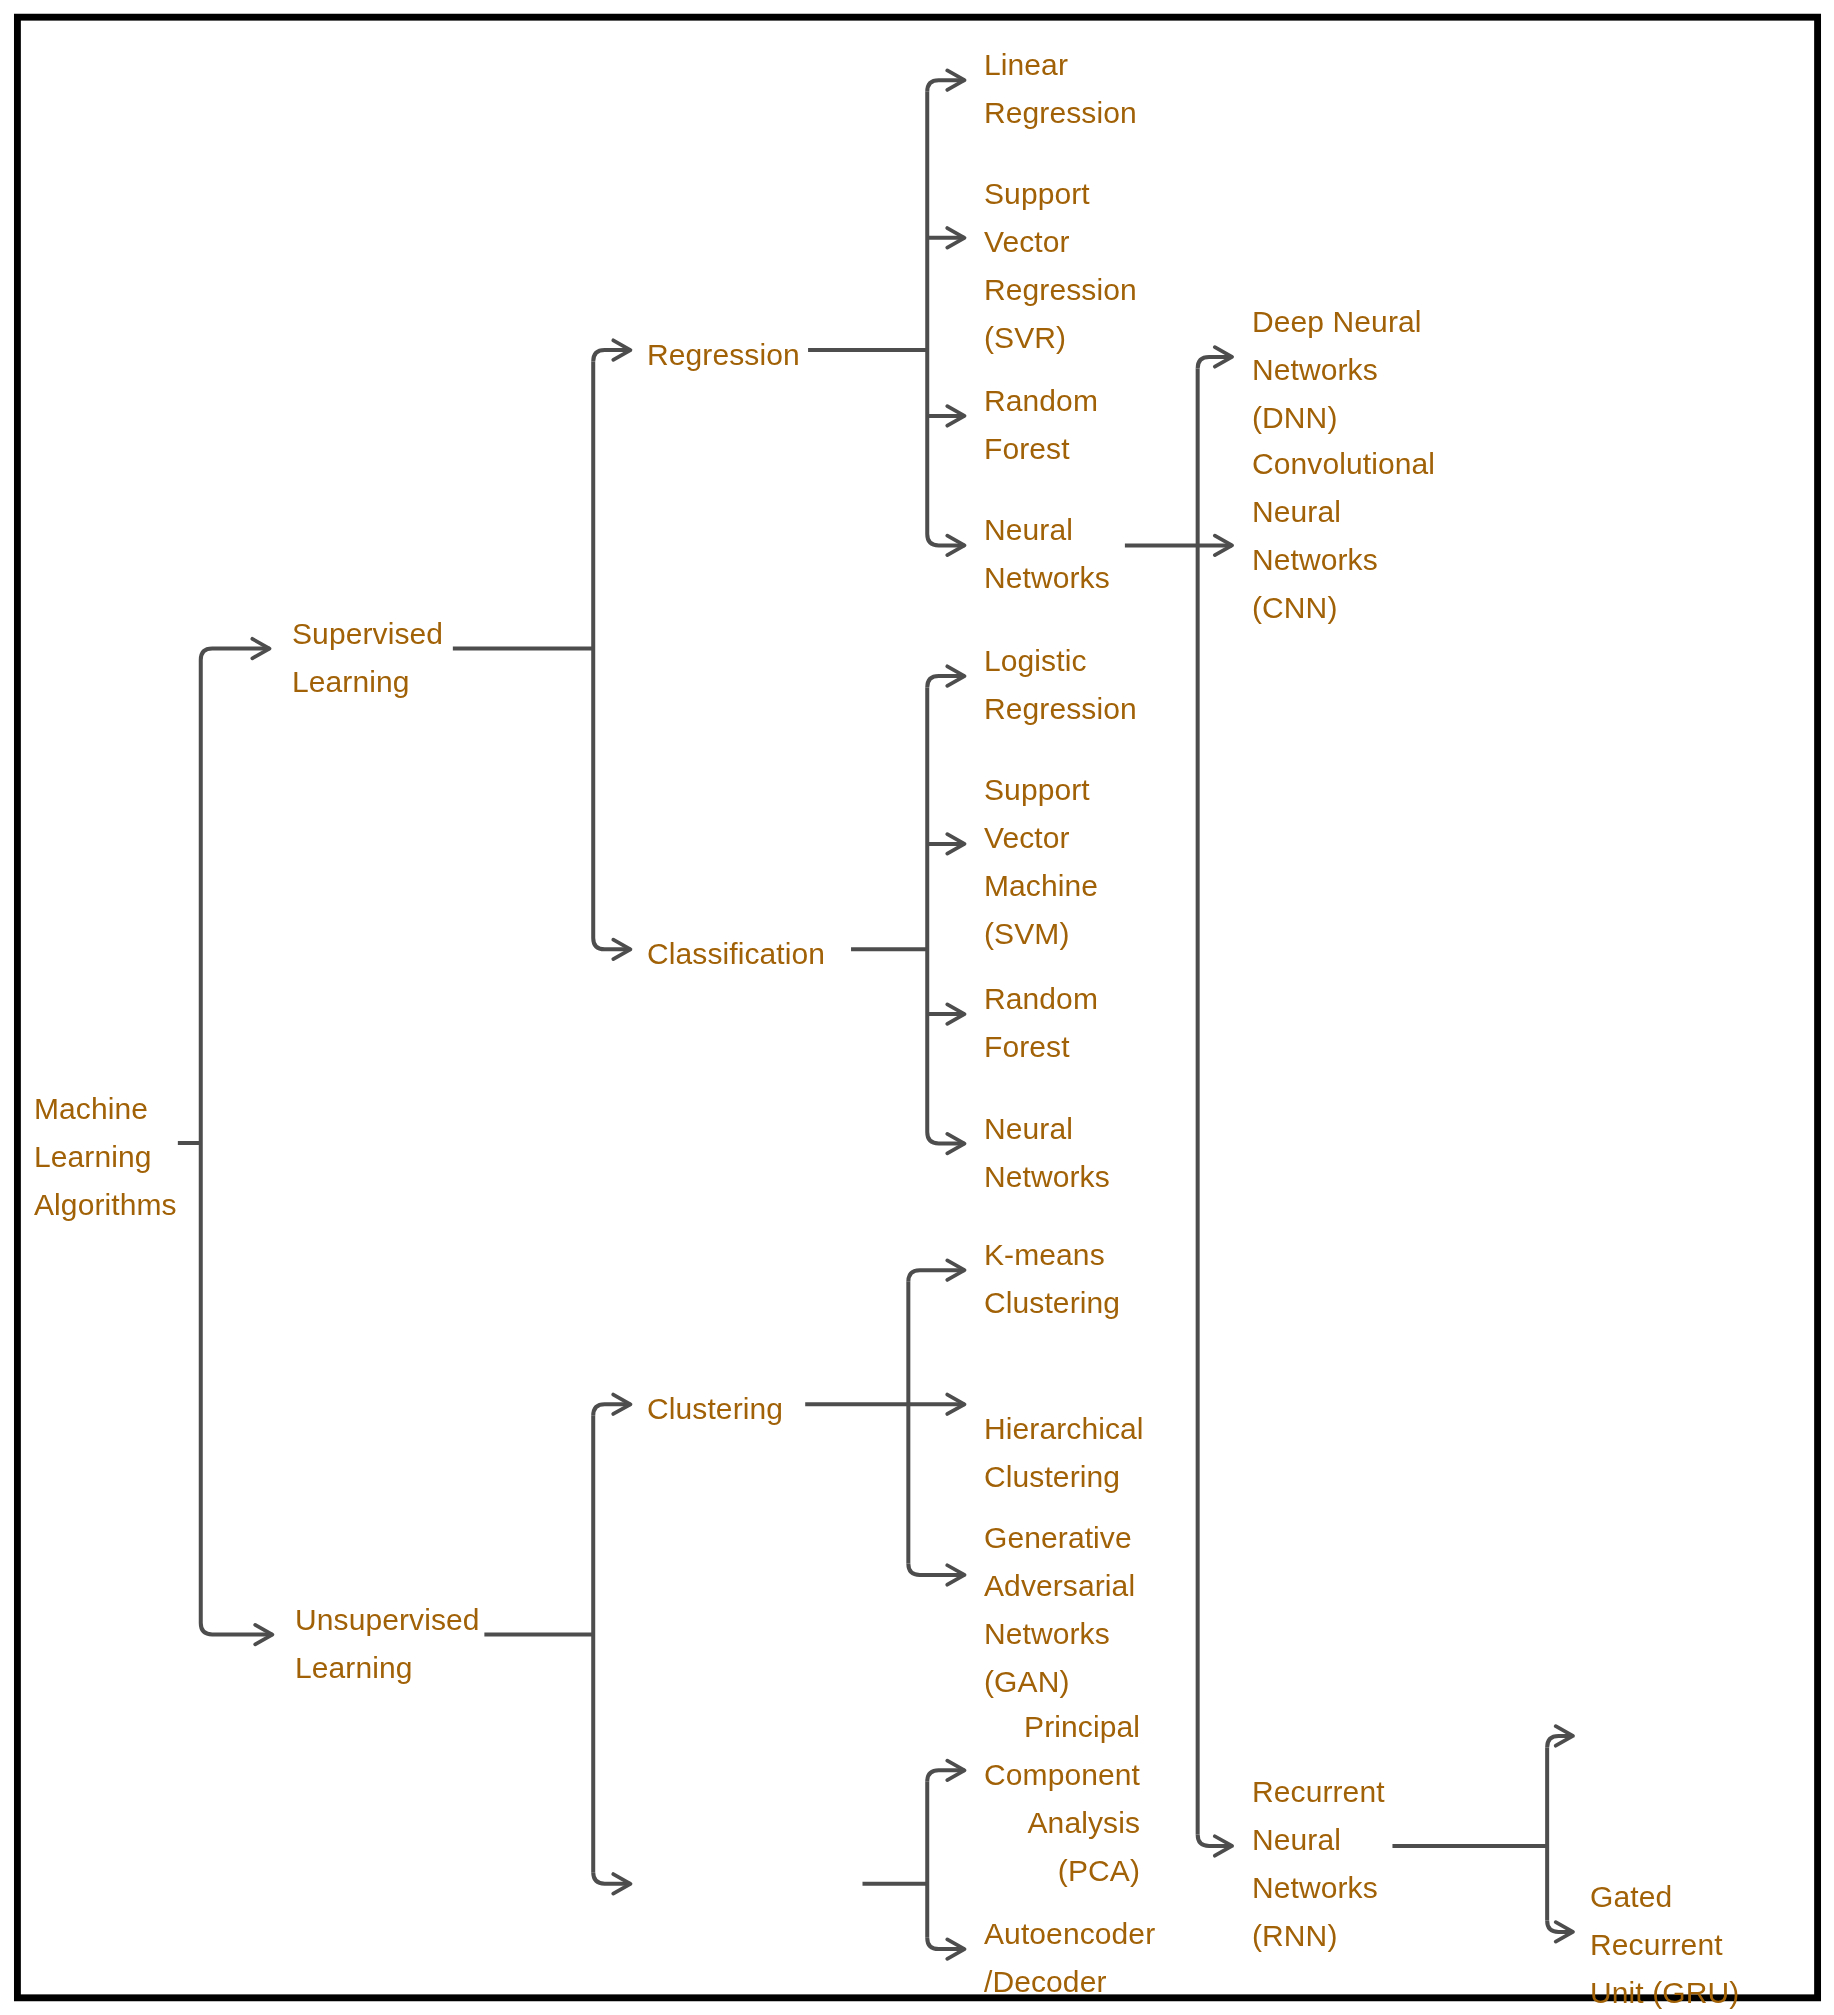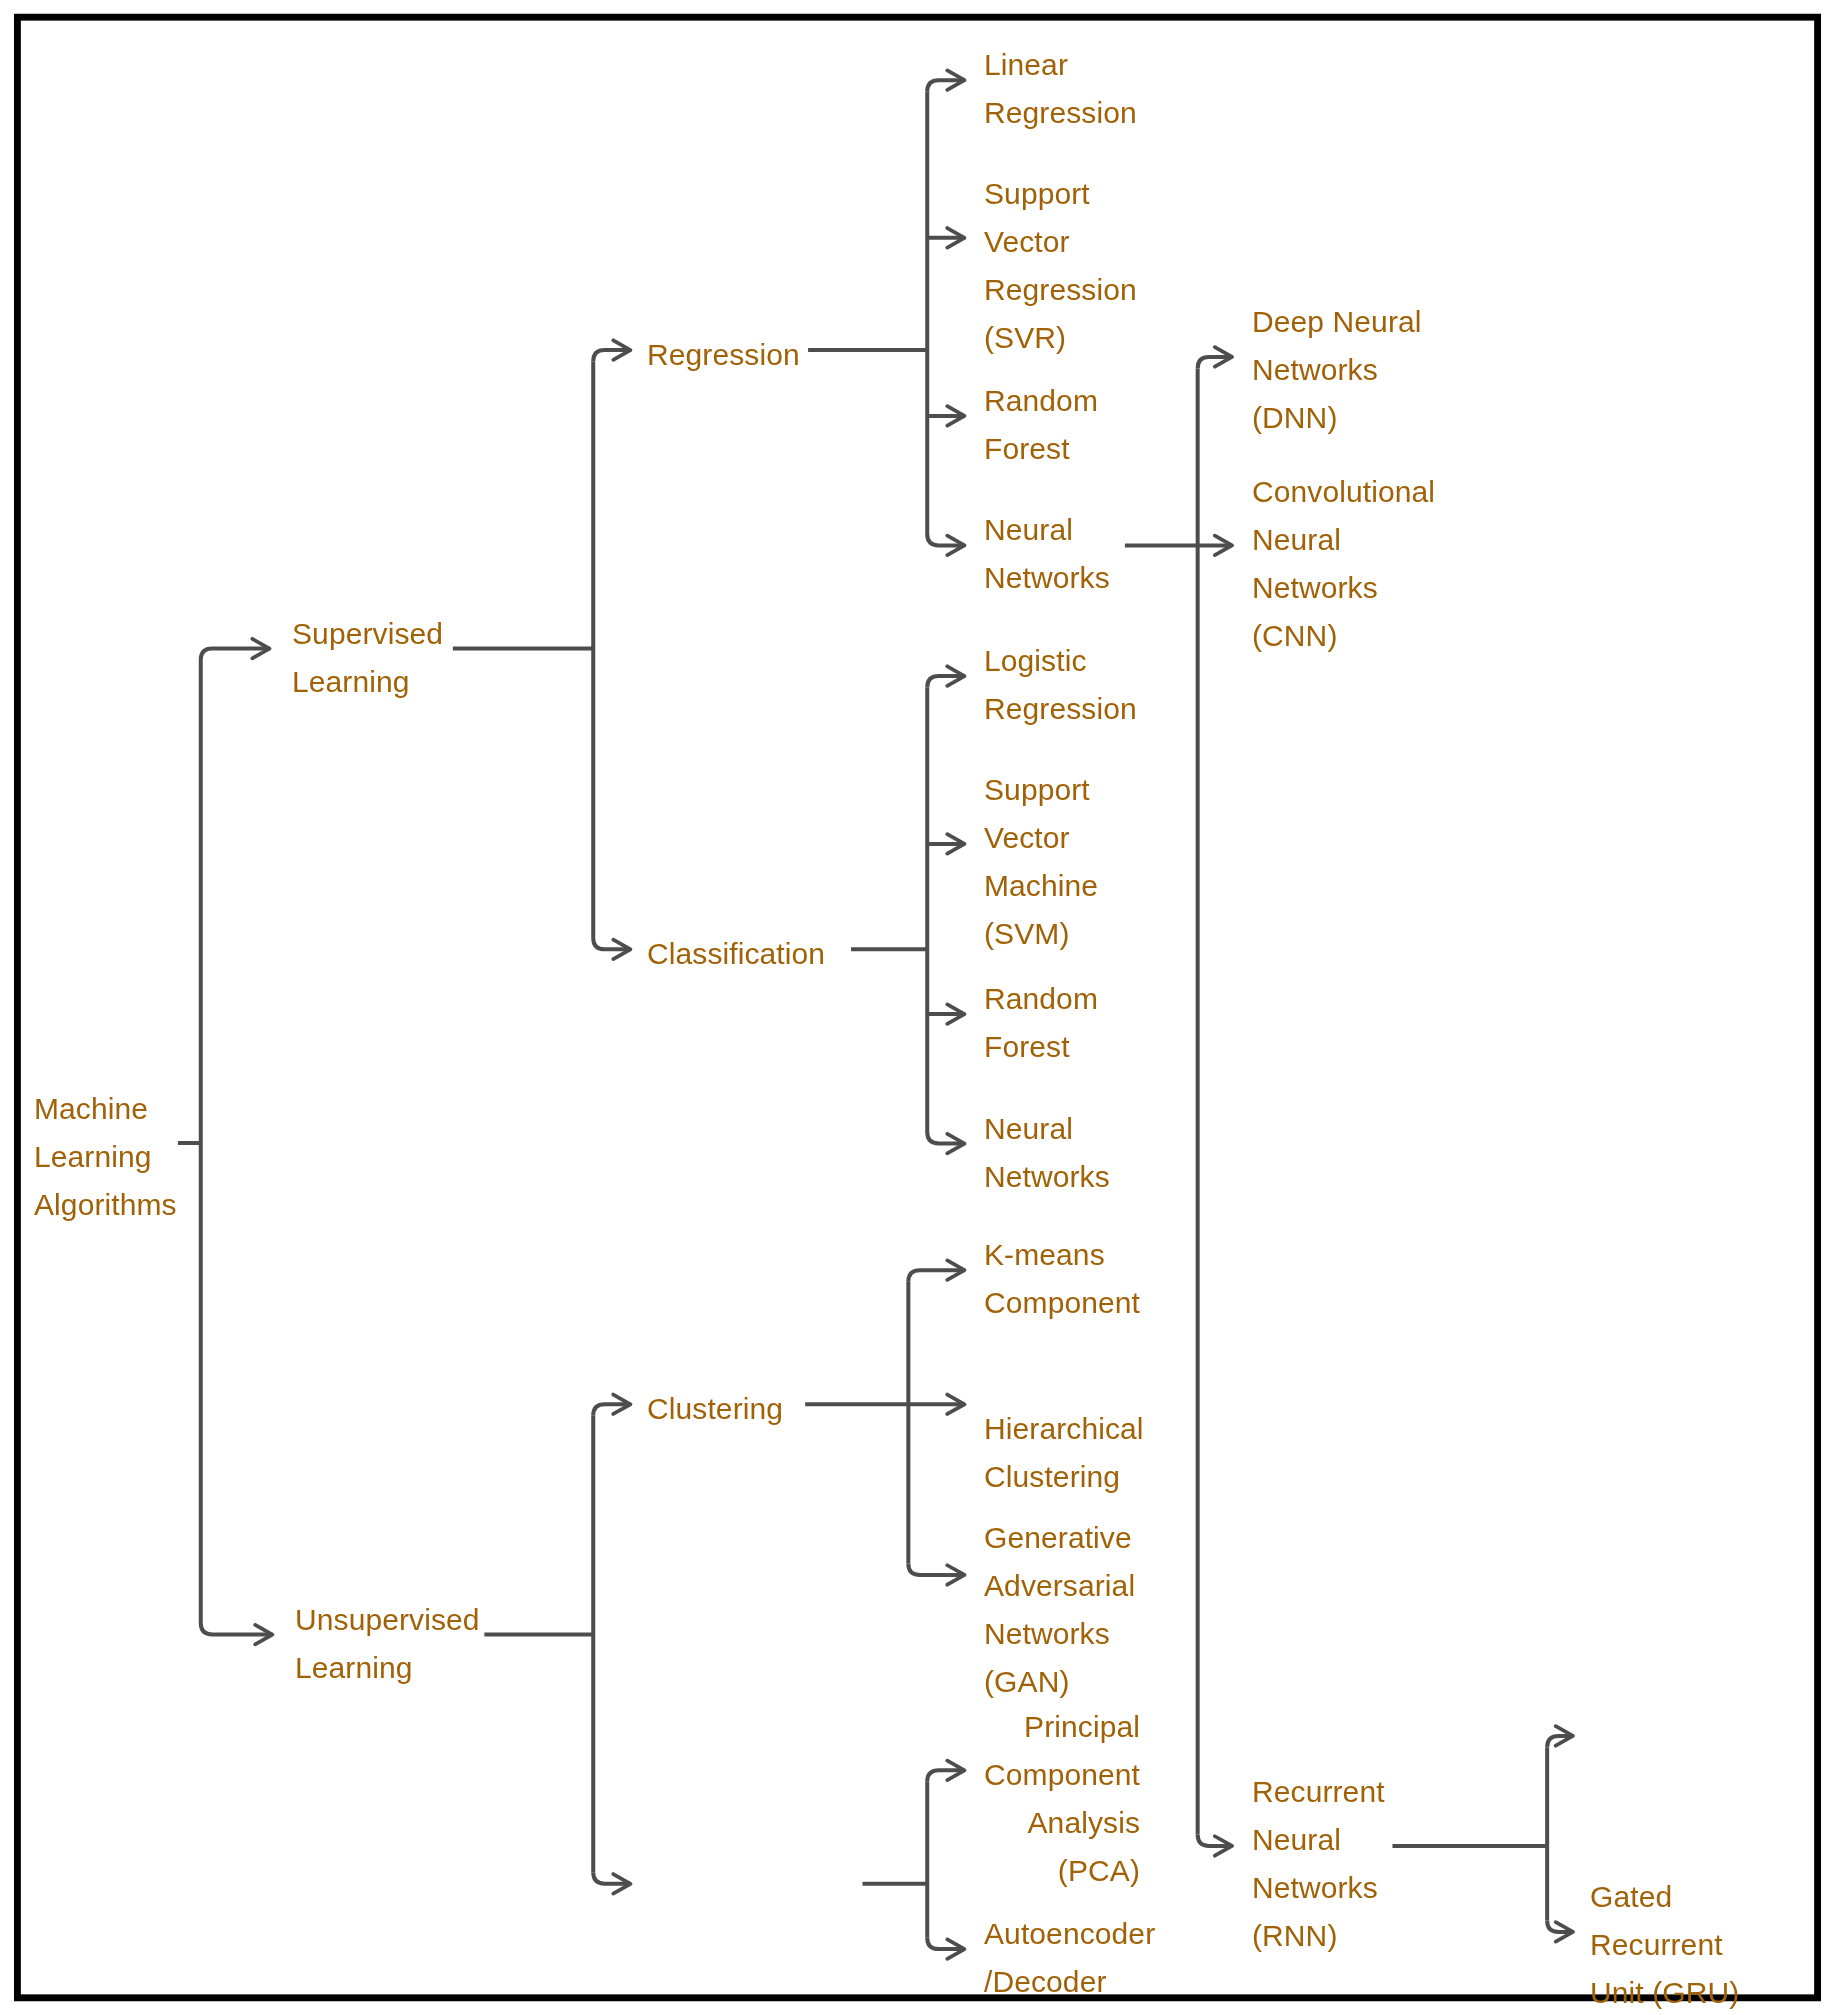--- a/index.html
+++ b/index.html
@@ -106,39 +106,39 @@
   <div class="node" style="left:984px;top:766px;">Support
 Vector
 Machine
 (SVM)</div>
   <div class="node" style="left:984px;top:975px;">Random
 Forest</div>
   <div class="node" style="left:984px;top:1105px;">Neural
 Networks</div>
 
   <div class="node" style="left:984px;top:1231px;">K-means
-Component</div>
+Clustering</div>
   <div class="node" style="left:984px;top:1365px;margin-top:40px;">Hierarchical
 Clustering</div>
   <div class="node" style="left:984px;top:1497px;margin-top:17px;">Generative
 Adversarial
 Networks
 (GAN)</div>
 
   <div class="node" style="left:984px;top:1703px;text-align:right;">Principal
 Component
 Analysis
 (PCA)</div>
   <div class="node" style="left:984px;top:1910px;">Autoencoder
 /Decoder</div>
 
   <div class="node" style="left:1252px;top:298px;">Deep Neural
 Networks
 (DNN)</div>
-  <div class="node" style="left:1252px;top:468px;">Convolutional
+  <div class="node" style="left:1252px;top:440px;">Convolutional
 Neural
 Networks
 (CNN)</div>
   <div class="node" style="left:1252px;top:1768px;">Recurrent
 Neural
 Networks
 (RNN)</div>
 
   <div class="node" style="left:1590px;top:1873px;">Gated
 Recurrent

